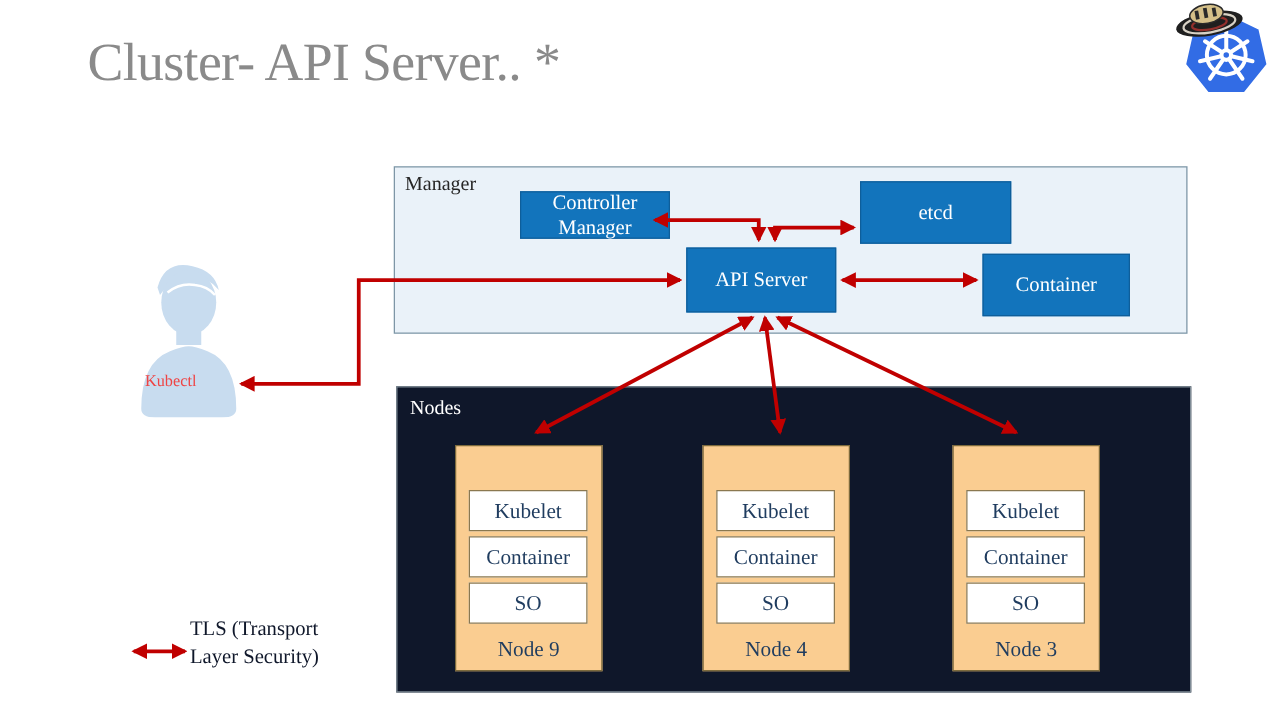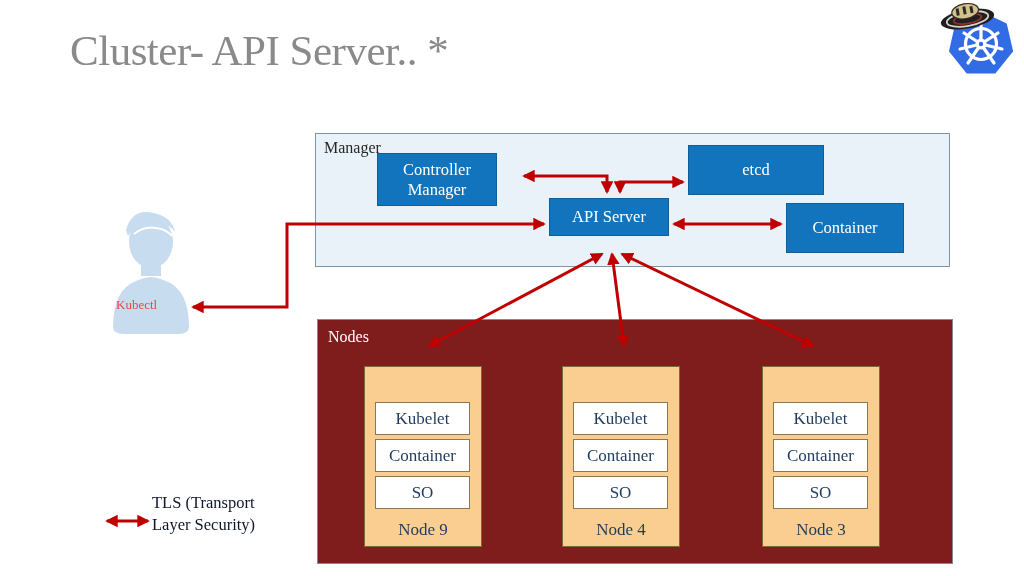--- a/index.html
+++ b/index.html
@@ -10,28 +10,28 @@
                color:#8a8a8a;letter-spacing:-0.5px;white-space:pre;}
 
   
   .master-panel{position:absolute;left:315px;top:133px;width:635px;height:134px;
                 background:#eaf2f9;border:1.5px solid #7e96a6;box-sizing:border-box;}
   .master-label{position:absolute;left:324px;top:139px;font-size:16px;color:#262626;}
 
   .bluebox{position:absolute;background:#1274bc;border:1px solid #0e5e9a;
            color:#ffffff;display:flex;align-items:center;justify-content:center;
            text-align:center;font-size:16.5px;line-height:1.2;box-sizing:border-box;}
-  .box-cm{left:377px;top:153px;width:120px;height:53px;padding:0 10px;}
-  .box-etcd{left:688px;top:145px;width:136px;height:50px;}
-  .box-api{left:549px;top:198px;width:120px;height:38px;}
+  .box-cm{left:416px;top:153px;width:120px;height:38px;padding:0 10px;}
+  .box-etcd{left:688px;top:145px;width:121px;height:50px;}
+  .box-api{left:549px;top:198px;width:120px;height:52px;}
   .box-sched{left:786px;top:203px;width:118px;height:50px;}
 
   
-  .nodes-panel{position:absolute;left:317px;top:319px;width:636px;height:245px;
-               background:#7f1d1d;border:1.5px solid #7f8c96;box-sizing:border-box;}
+  .nodes-panel{position:absolute;left:317px;top:309px;width:636px;height:245px;
+               background:#0f172a;border:1.5px solid #7f8c96;box-sizing:border-box;}
   .nodes-label{position:absolute;left:10px;top:8px;font-size:16px;color:#ffffff;}
   .node-box{position:absolute;top:46px;width:118px;height:181px;
             background:#facd91;border:1.5px solid #7c6a3c;box-sizing:border-box;}
   .node-1{left:46px;} .node-2{left:244px;} .node-3{left:444px;}
   .mini{position:absolute;left:10px;width:95px;height:33px;background:#ffffff;
         border:1.5px solid #8a7850;box-sizing:border-box;color:#1f3c5f;
         display:flex;align-items:center;justify-content:center;font-size:17px;}
   .mini-1{top:35px;} .mini-2{top:72px;} .mini-3{top:109px;}
   .node-label{position:absolute;left:0;right:0;bottom:6px;text-align:center;
               font-size:17px;color:#1f3c5f;}

